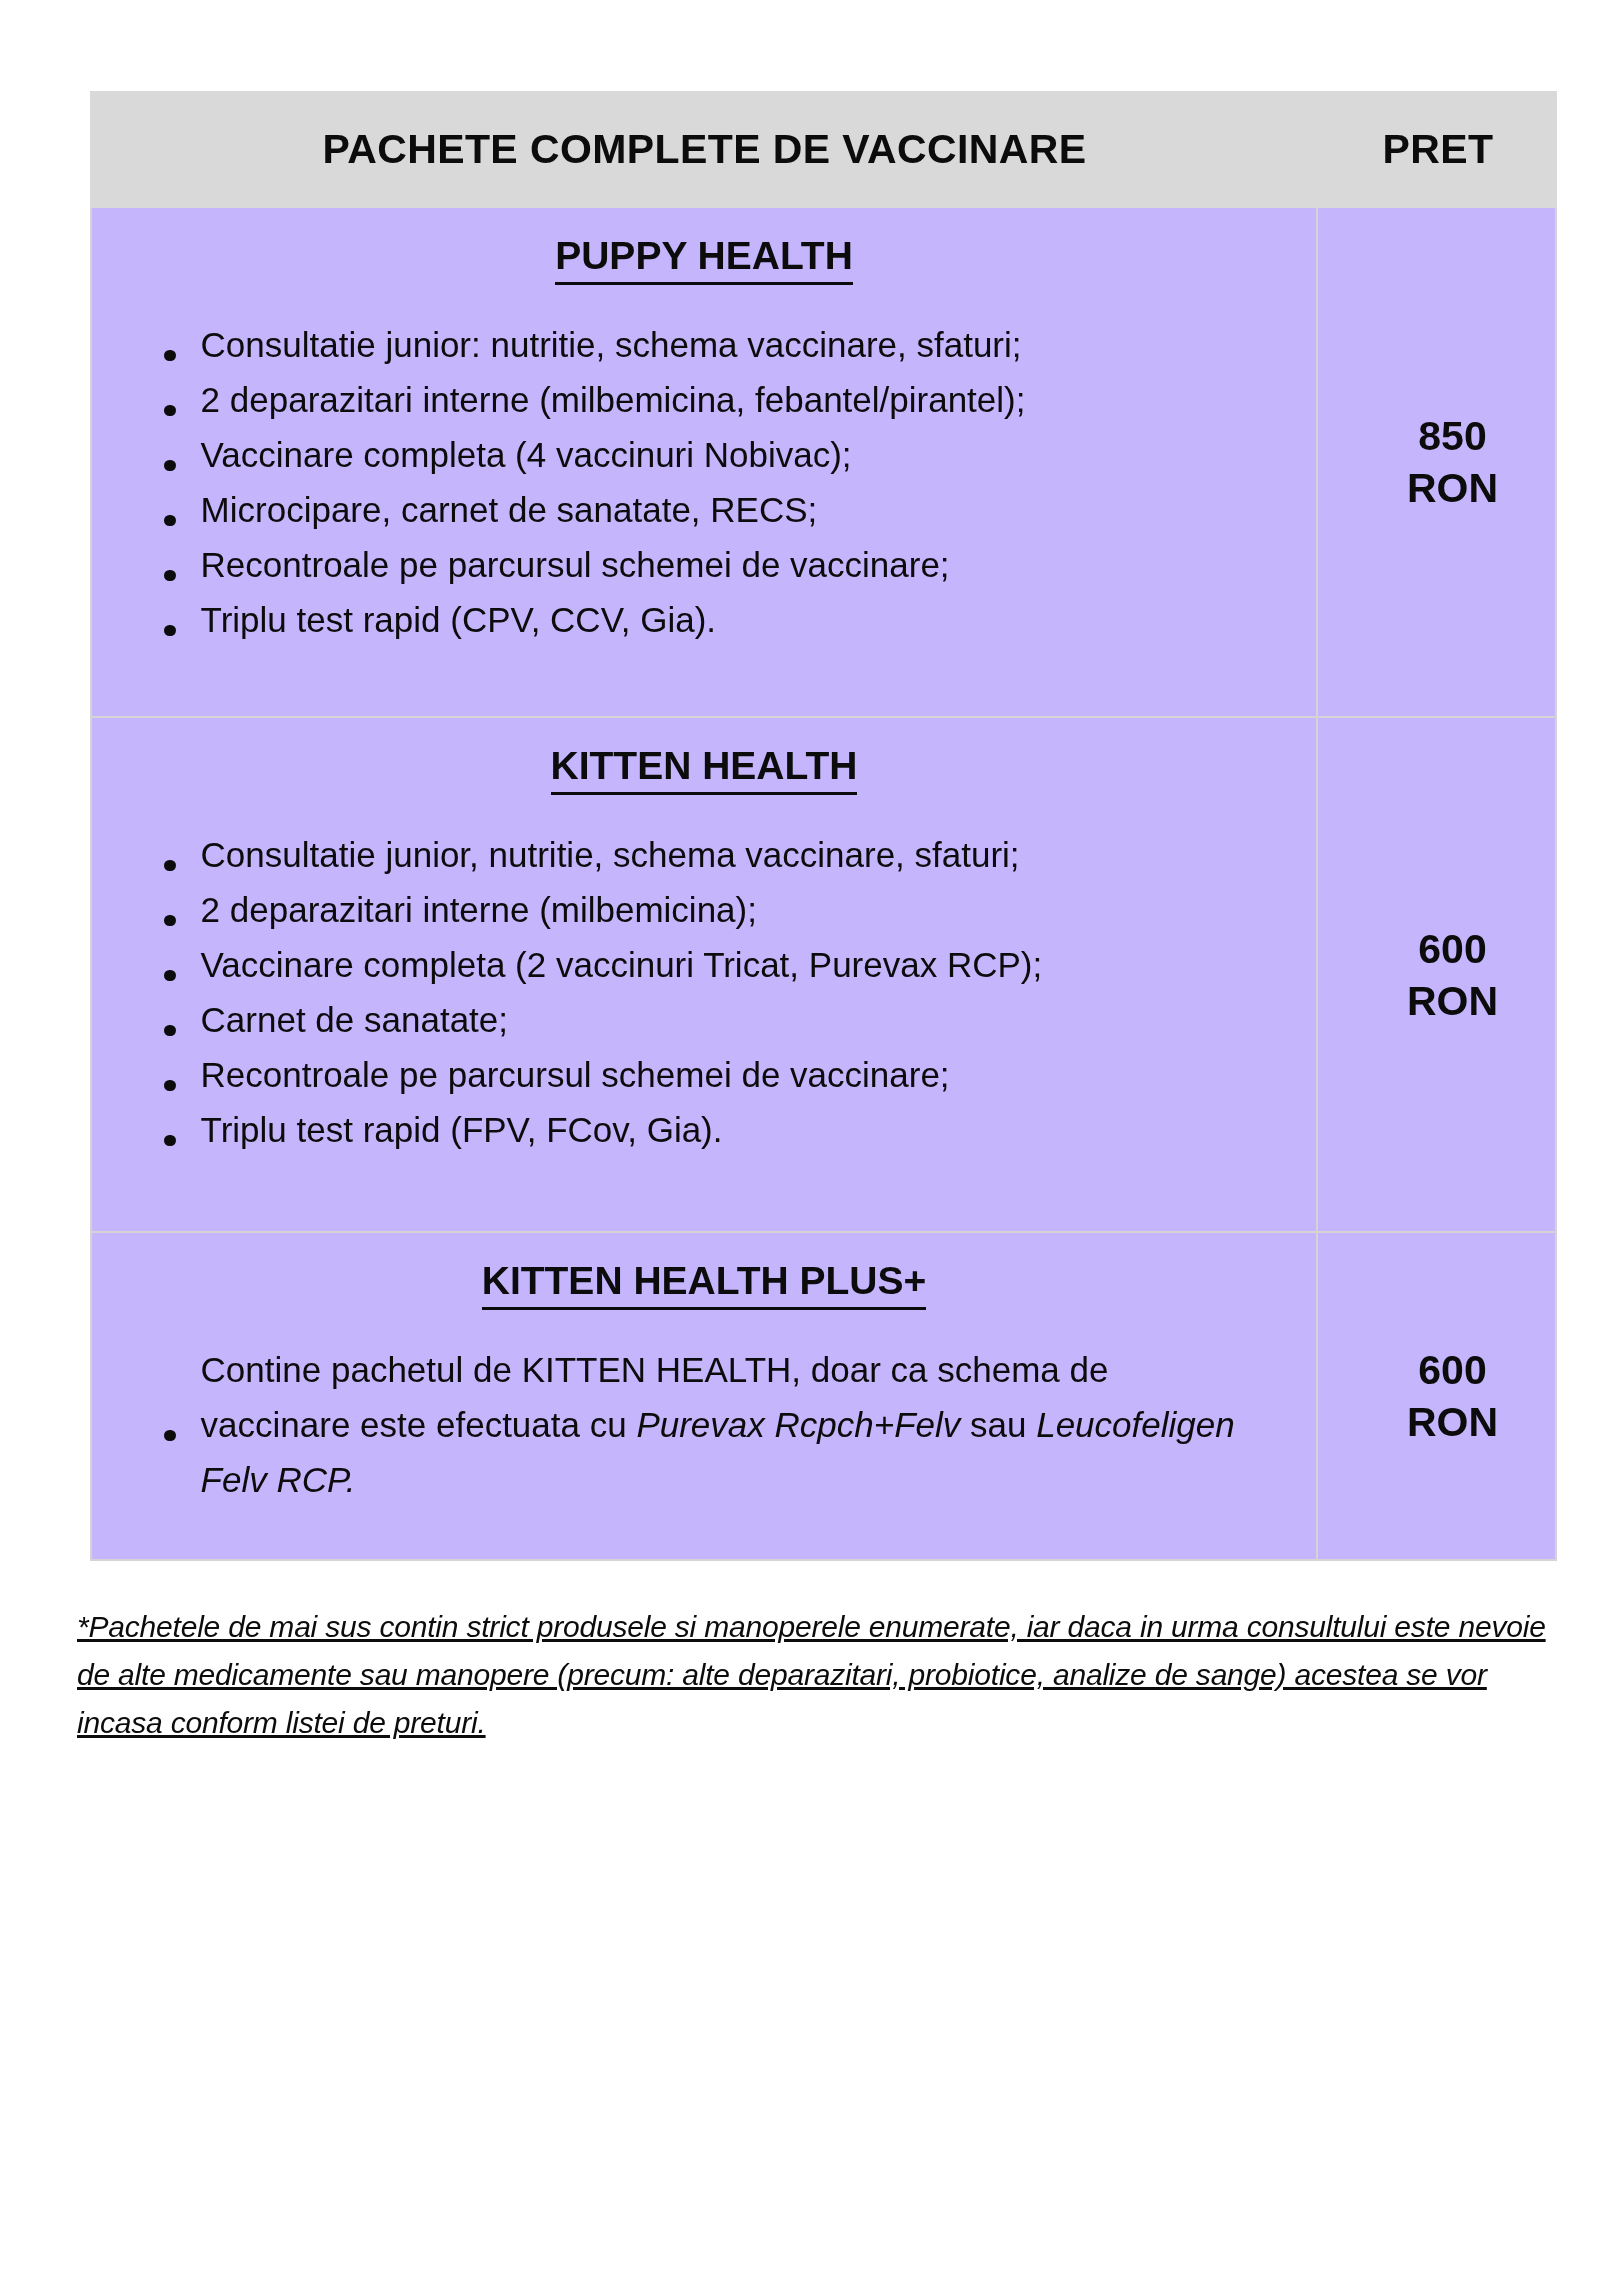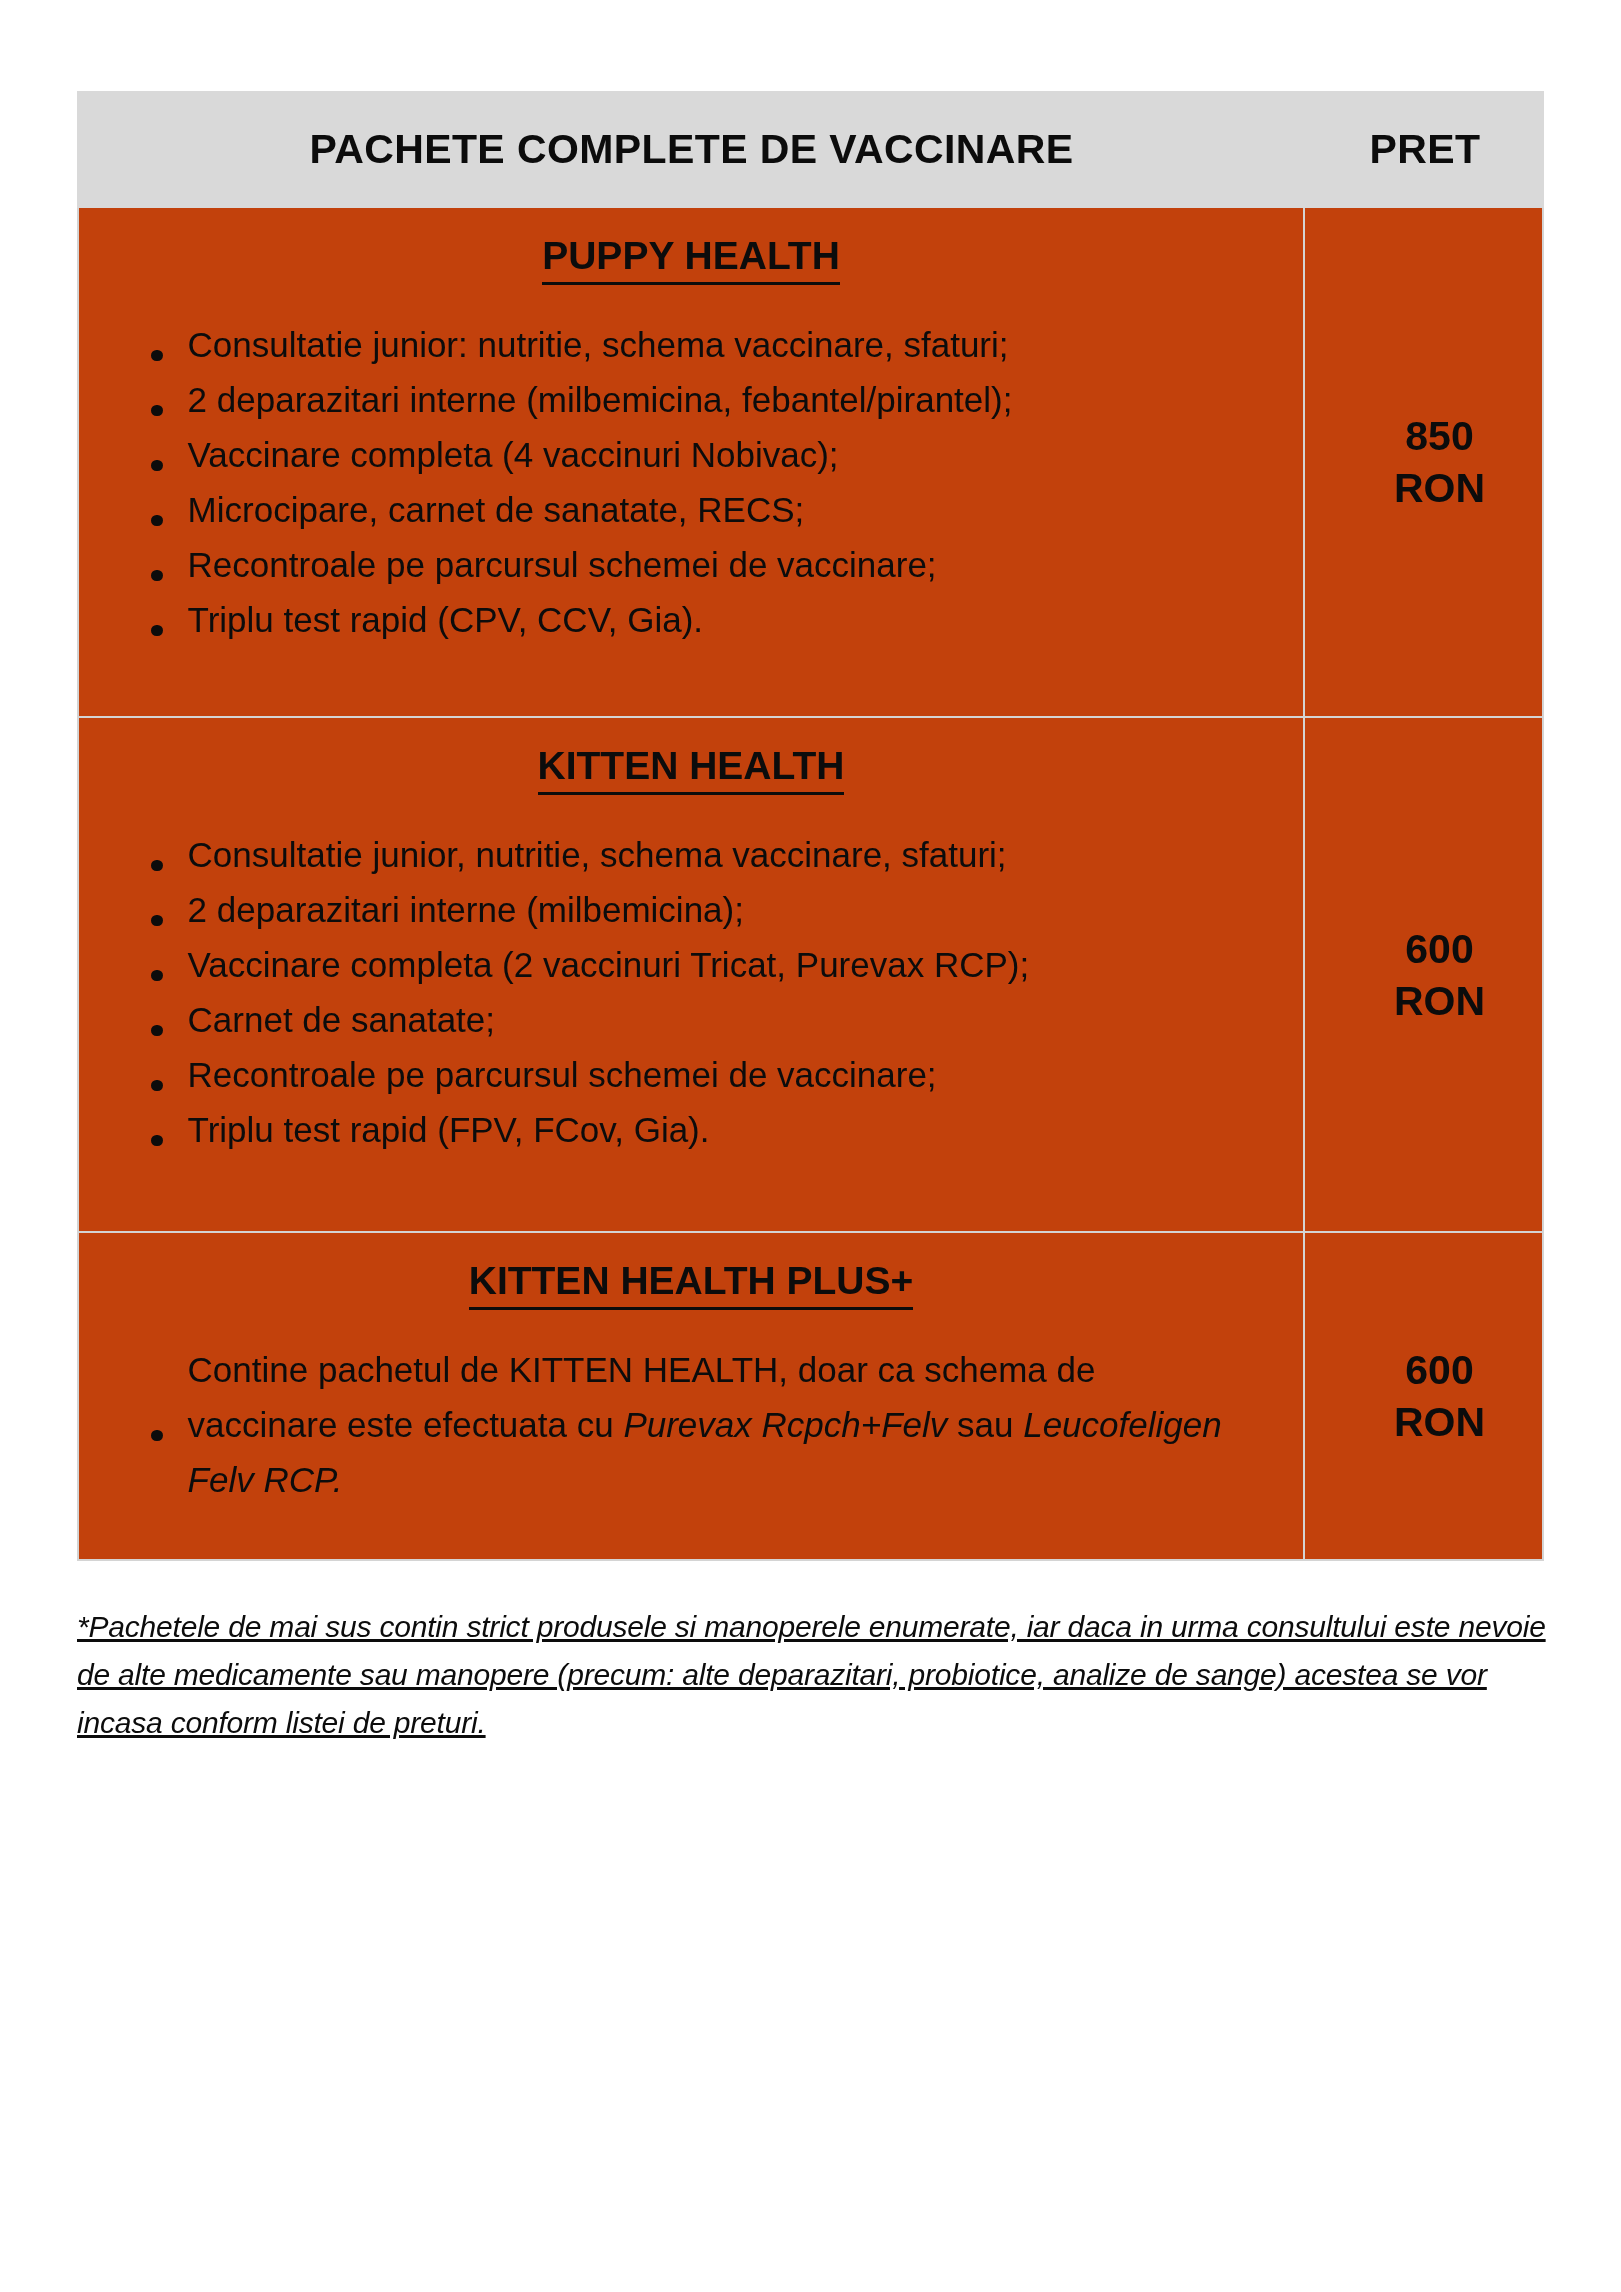--- a/index.html
+++ b/index.html
@@ -13,21 +13,21 @@
     height: 2293px;
     background: #ffffff;
     font-family: "Liberation Sans", sans-serif;
     color: #0c0c0c;
     overflow: hidden;
   }
 
   
   .price-table {
     position: absolute;
-    left: 77px;
+    left: 90px;
     top: 91px;
     width: 1467px;
   }
   .thead {
     display: flex;
     height: 117px;
     background: #d9d9d9;
   }
   .thead .hc1 {
     width: 1229px;
@@ -46,21 +46,21 @@
     font-weight: bold;
     font-size: 41px;
     letter-spacing: 0.4px;
   }
   .trow {
     display: flex;
     box-sizing: border-box;
     border-left: 2.7px solid #d4d4d4;
     border-right: 2.7px solid #d4d4d4;
     border-bottom: 2.7px solid #d4d4d4;
-    background: #c2410c;
+    background: #c4b5fd;
     gap: 32px;
   }
   .row-puppy  { height: 510px; }
   .row-kitten { height: 515px; }
   .row-plus   { height: 328px; }
 
   .cell-desc {
     width: 1226px;
     box-sizing: border-box;
     border-right: 2.7px solid #d4d4d4;

